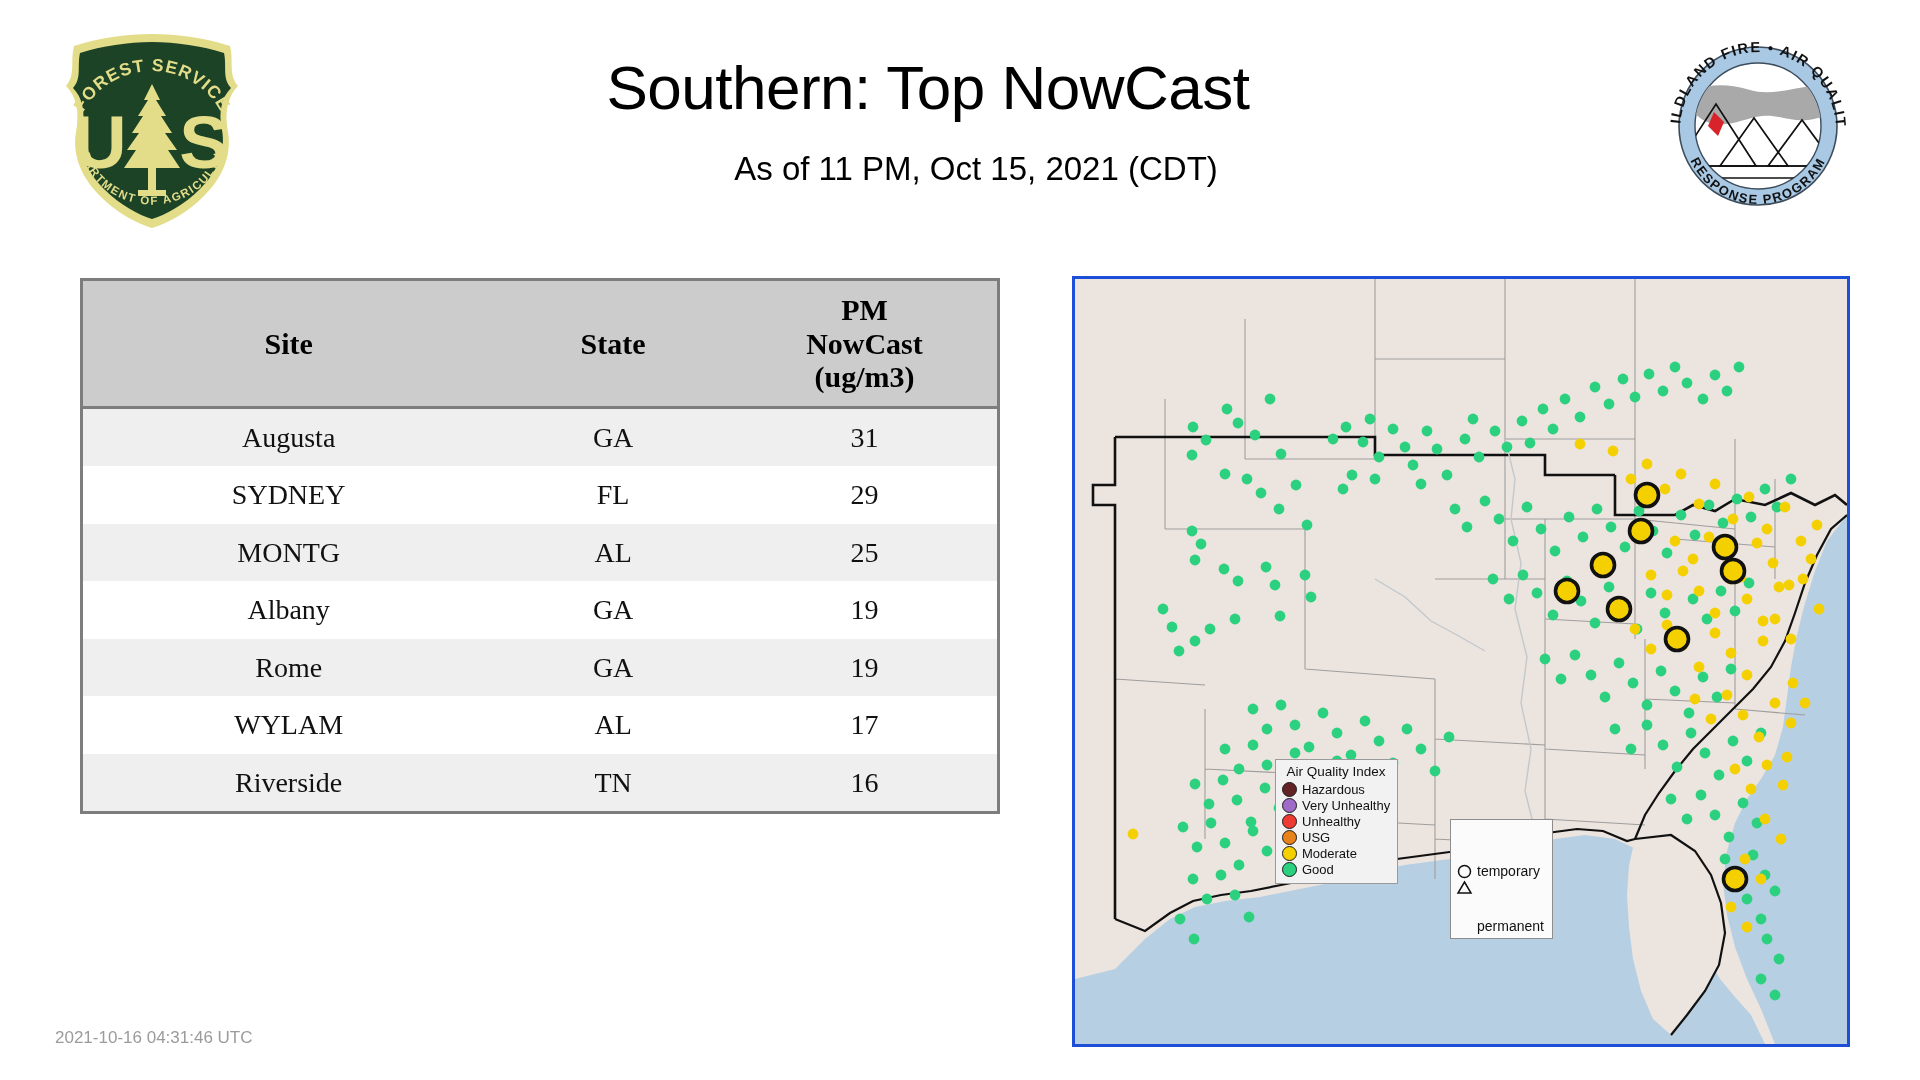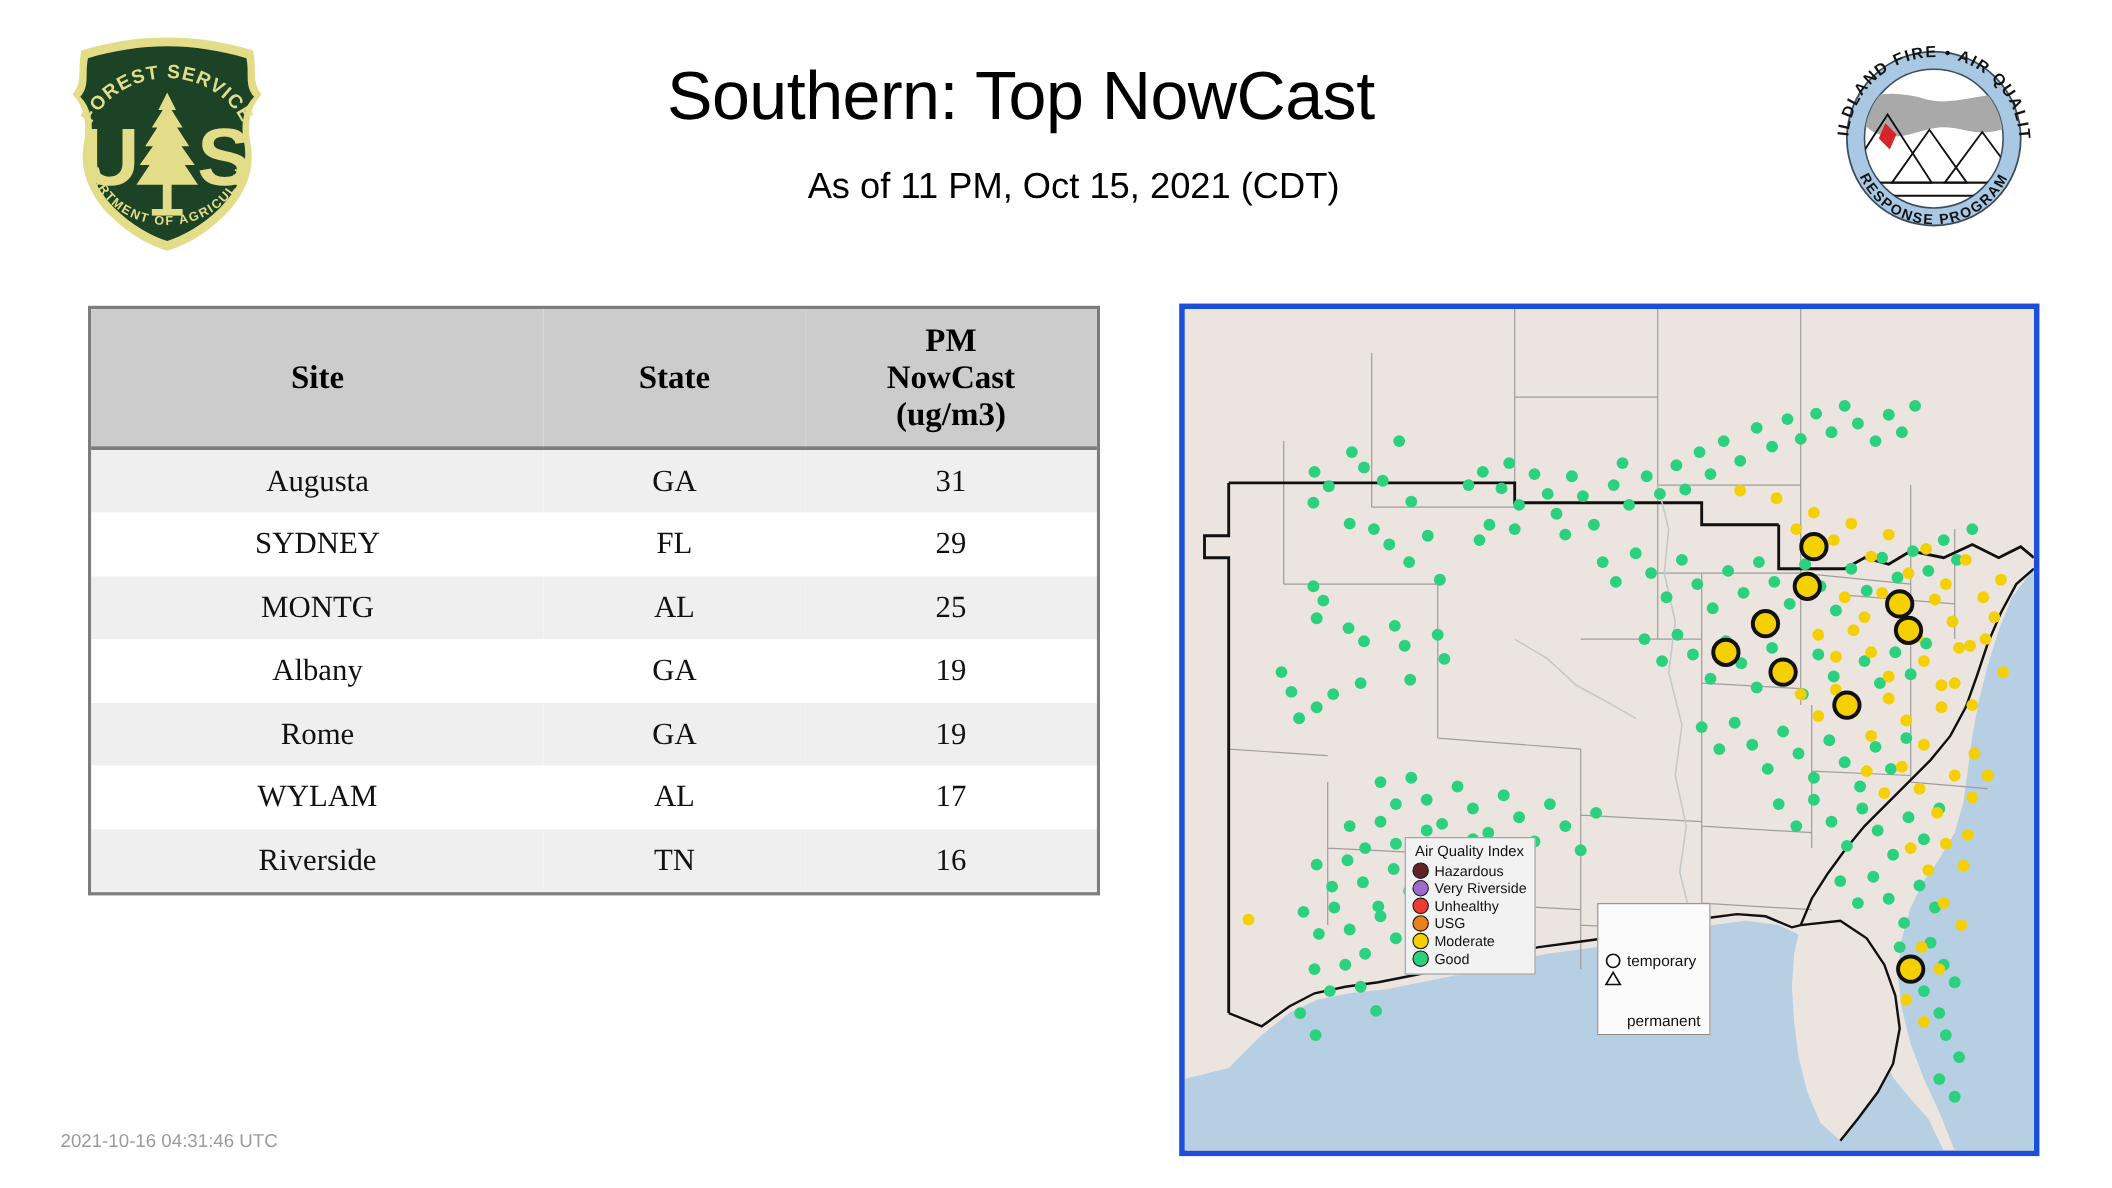--- a/index.html
+++ b/index.html
@@ -59,21 +59,21 @@
   
   #timestamp{
     position:absolute;left:55px;top:1028px;
     font-size:17px;color:#9b9b9b;
     font-family:Liberation Sans, sans-serif;
   }
 
   
   #map-wrap{
     position:absolute;left:1072px;top:276px;width:772px;height:765px;
-    border:5px solid #1d4ed8;
+    border:3px solid #1d4ed8;
     background:#ece4df;
     overflow:hidden;
   }
   #map-svg{display:block;width:100%;height:100%;}
 
   
   #aqi-legend{
     position:absolute;left:200px;top:480px;
     background:#f2f2f2;border:1px solid #9a9a9a;
     padding:4px 7px 5px 6px;
@@ -575,21 +575,21 @@
 
   <div id="aqi-legend">
     <div class="lg-title">Air Quality Index</div>
     <div id="aqi-legend-rows">
         <div class="lg-row">
           <div class="sw" style="background: rgb(98, 35, 36);"></div>
           <div class="lb">Hazardous</div>
         </div>
         <div class="lg-row">
           <div class="sw" style="background: rgb(160, 107, 200);"></div>
-          <div class="lb">Very Riverside</div>
+          <div class="lb">Very Unhealthy</div>
         </div>
         <div class="lg-row">
           <div class="sw" style="background: rgb(237, 59, 51);"></div>
           <div class="lb">Unhealthy</div>
         </div>
         <div class="lg-row">
           <div class="sw" style="background: rgb(232, 130, 27);"></div>
           <div class="lb">USG</div>
         </div>
         <div class="lg-row">

